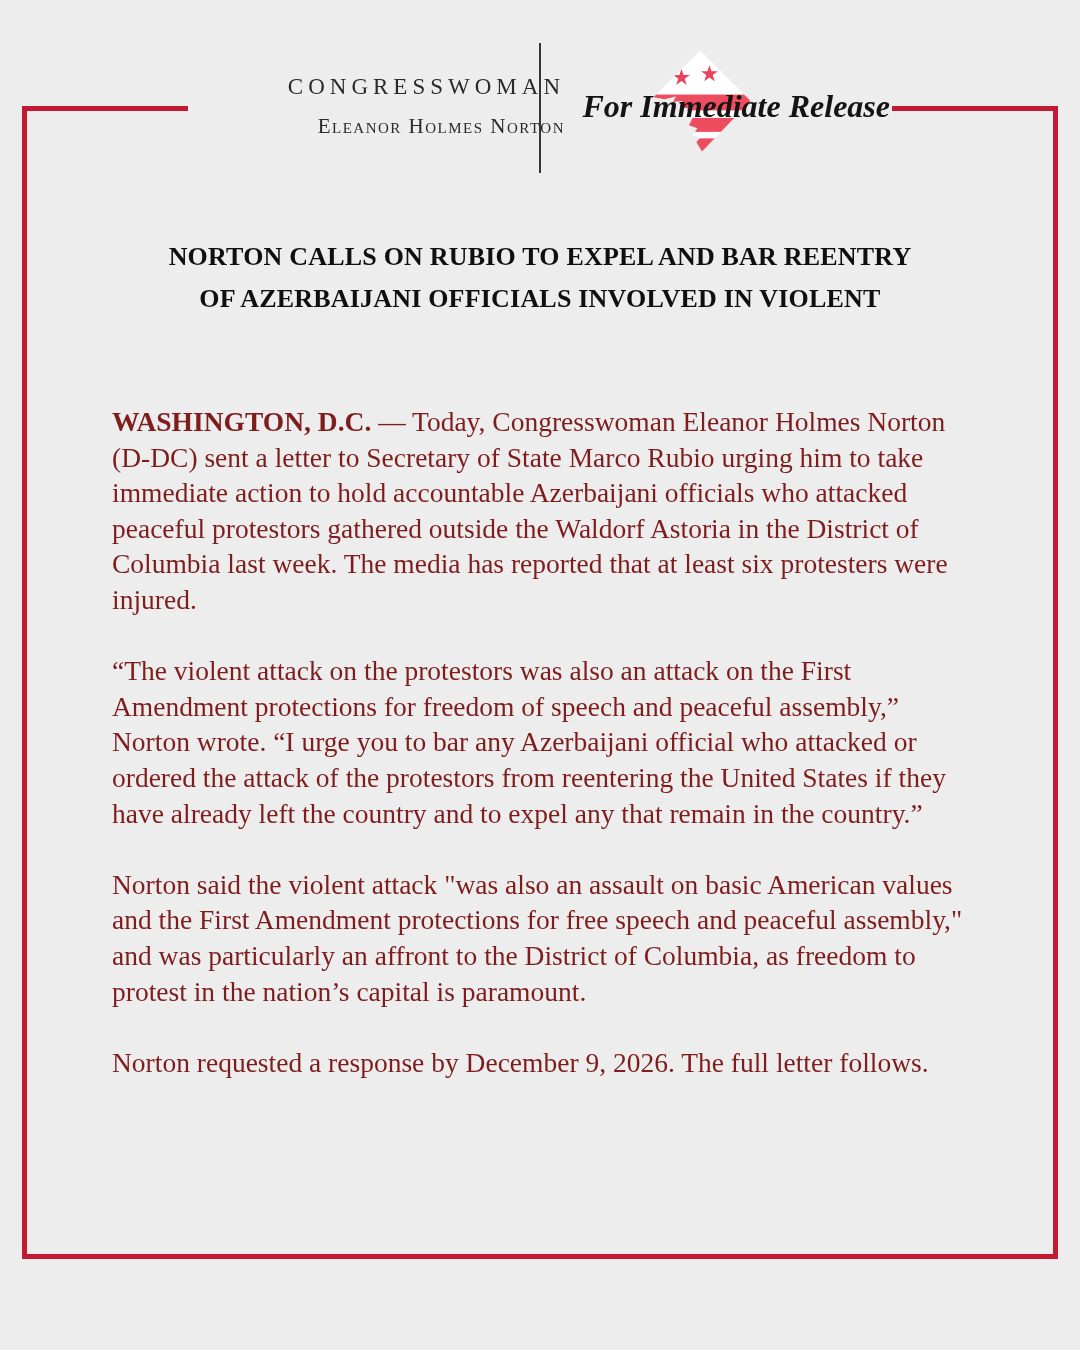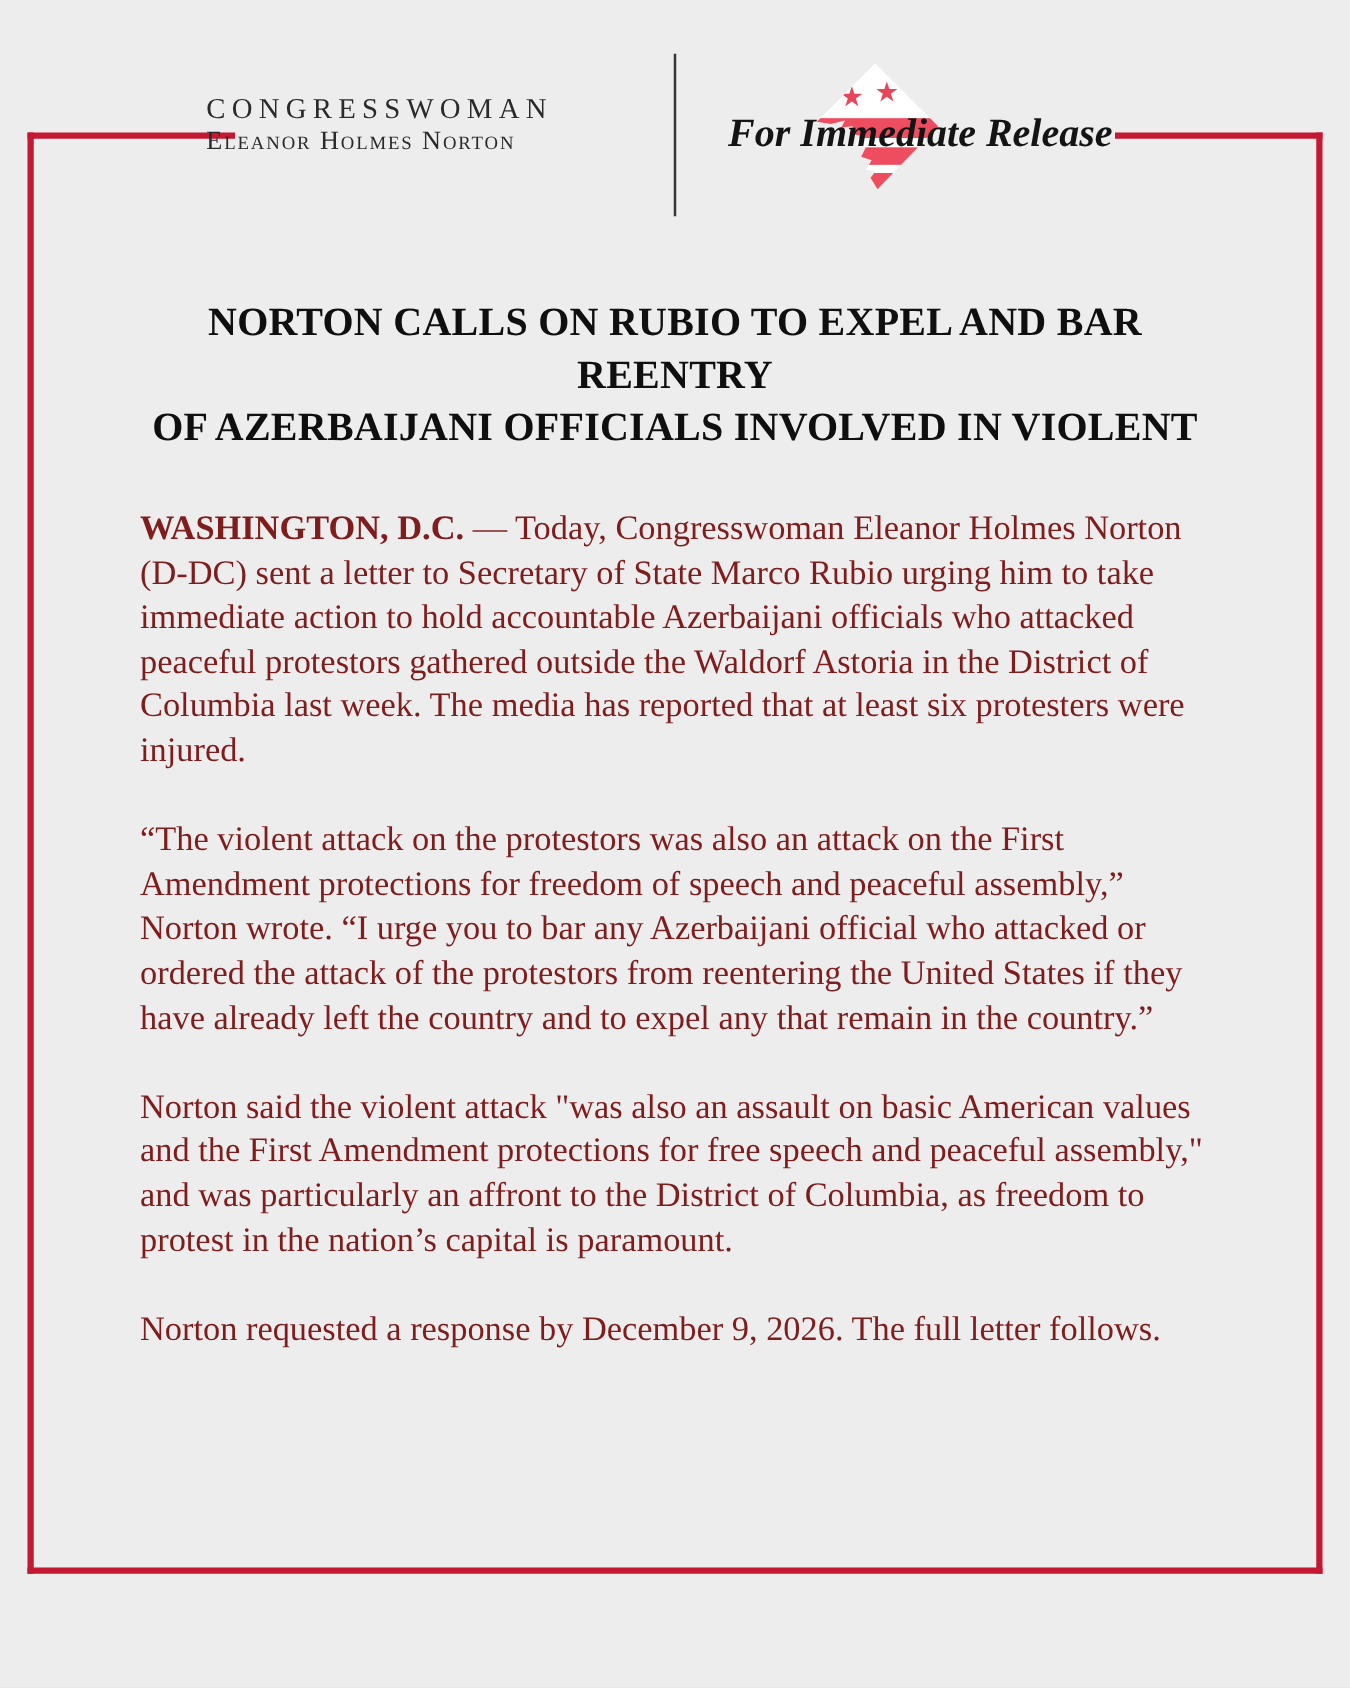--- a/index.html
+++ b/index.html
@@ -16,47 +16,47 @@
   
   .frame { position: absolute; background: #c41932; }
   .frame-top-left   { left: 22px;  top: 106px;  width: 166px;  height: 5px; }
   .frame-top-right  { left: 892px; top: 106px;  width: 166px;  height: 5px; }
   .frame-left       { left: 22px;  top: 106px;  width: 5px;    height: 1153px; }
   .frame-right      { left: 1053px;top: 106px;  width: 5px;    height: 1153px; }
   .frame-bottom     { left: 22px;  top: 1254px; width: 1036px; height: 5px; }
   
   .masthead {
     position: absolute; left: 165px; top: 74px; width: 400px;
-    text-align: left; color: #2a2a2a;
+    text-align: right; color: #2a2a2a;
   }
   .masthead .org {
     font-size: 23px; letter-spacing: 5px; font-weight: 400;
     white-space: nowrap;
   }
   .masthead .person {
-    margin-top: 0;
+    margin-top: 14px;
     font-size: 21px; letter-spacing: 1.5px; font-variant: small-caps;
     white-space: nowrap;
   }
   .divider {
     position: absolute; left: 539px; top: 43px; width: 2px; height: 130px;
     background: #353535;
   }
   .logo-wrap { position: absolute; left: 646px; top: 46px; width: 112px; height: 112px; }
   .release {
     position: absolute; left: 550px; top: 88px; width: 340px;
     text-align: right;
     font-style: italic; font-weight: bold; font-size: 32px;
     color: #141414; white-space: nowrap;
   }
   
   .headline {
     position: absolute; left: 90px; top: 236px; width: 900px;
     text-align: center; color: #0f0f0f;
-    font-weight: bold; font-size: 32px; line-height: 42px;
+    font-weight: bold; font-size: 26px; line-height: 42px;
     letter-spacing: 0.2px;
   }
   
   .body-copy {
     position: absolute; left: 112px; top: 404px; width: 858px;
     color: #7f1d1d; font-size: 27.5px; line-height: 35.6px;
   }
   .body-copy p { margin: 0 0 35.6px 0; }
   .body-copy .lead { font-weight: bold; }
 </style>

